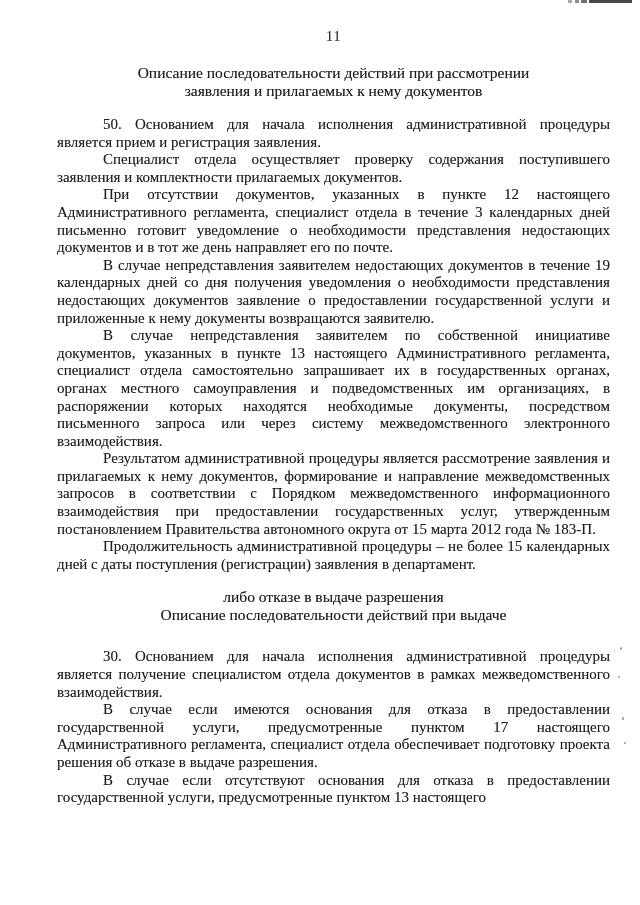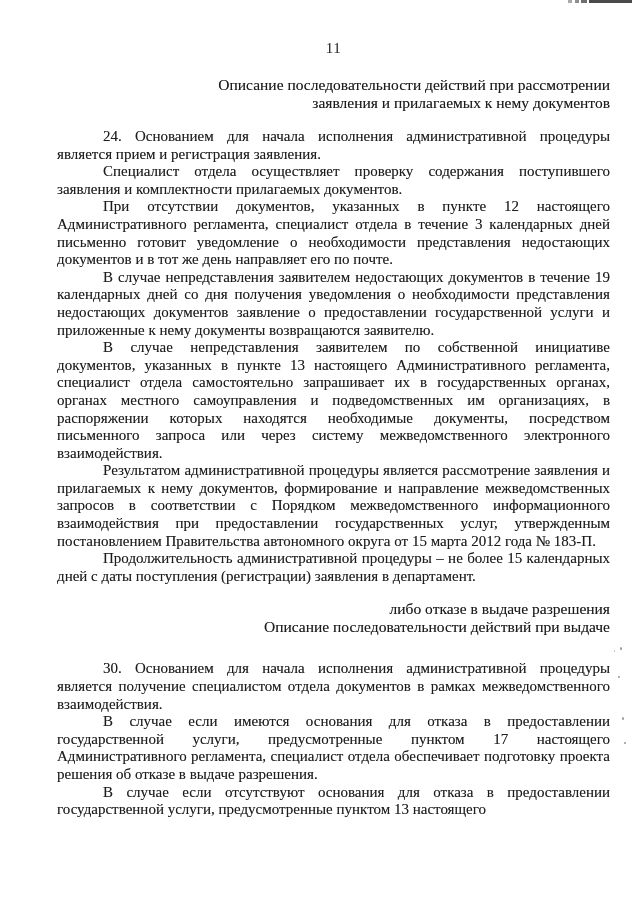--- a/index.html
+++ b/index.html
@@ -15,42 +15,42 @@
     font-family: "Liberation Serif", "DejaVu Serif", serif;
     color: #1d1d1d;
   }
   .page {
     position: absolute;
     inset: 0;
   }
   .content {
     position: absolute;
     left: 57px;
-    top: 12px;
+    top: 0;
     width: 553px;
   }
   .page-number {
     text-align: center;
     margin-top: 27px;
     font-size: 15px;
     line-height: 18px;
     letter-spacing: 0.5px;
   }
   .heading {
     font-weight: normal;
     font-size: 15.5px;
     line-height: 18px;
     margin: 0;
     text-shadow: 0 0 0.4px rgba(0,0,0,0.45);
   }
   .heading-1 { margin-top: 19px; }
   .heading-2 { margin-top: 15px; }
   .hline {
     display: block;
-    text-align: right;
+    text-align: center;
   }
   .paras { margin-top: 16px; }
   .paras-2 { margin-top: 24px; }
   .para {
     margin: 0;
     font-size: 15px;
     line-height: 17.6px;
     text-indent: 46px;
     text-align: justify;
     text-shadow: 0 0 0.4px rgba(0,0,0,0.4);
@@ -91,21 +91,21 @@
   <div class="content">
 
     <div class="page-number">11</div>
 
     <section>
       <h2 class="heading heading-1">
         <span class="hline">Описание последовательности действий при рассмотрении</span>
         <span class="hline">заявления и прилагаемых к нему документов</span>
       </h2>
       <div class="paras">
-        <p class="para">24. Основанием для начала исполнения административной процедуры является прием и регистрация заявления.</p>
+        <p class="para">50. Основанием для начала исполнения административной процедуры является прием и регистрация заявления.</p>
         <p class="para">Специалист отдела осуществляет проверку содержания поступившего заявления и комплектности прилагаемых документов.</p>
         <p class="para">При отсутствии документов, указанных в пункте 12 настоящего Административного регламента, специалист отдела в течение 3 календарных дней письменно готовит уведомление о необходимости представления недостающих документов и в тот же день направляет его по почте.</p>
         <p class="para">В случае непредставления заявителем недостающих документов в течение 19 календарных дней со дня получения уведомления о необходимости представления недостающих документов заявление о предоставлении государственной услуги и приложенные к нему документы возвращаются заявителю.</p>
         <p class="para">В случае непредставления заявителем по собственной инициативе документов, указанных в пункте 13 настоящего Административного регламента, специалист отдела самостоятельно запрашивает их в государственных органах, органах местного самоуправления и подведомственных им организациях, в распоряжении которых находятся необходимые документы, посредством письменного запроса или через систему межведомственного электронного взаимодействия.</p>
         <p class="para">Результатом административной процедуры является рассмотрение заявления и прилагаемых к нему документов, формирование и направление межведомственных запросов в соответствии с Порядком межведомственного информационного взаимодействия при предоставлении государственных услуг, утвержденным постановлением Правительства автономного округа от 15 марта 2012 года № 183-П.</p>
         <p class="para">Продолжительность административной процедуры – не более 15 календарных дней с даты поступления (регистрации) заявления в департамент.</p>
       </div>
     </section>
 
     <section>

